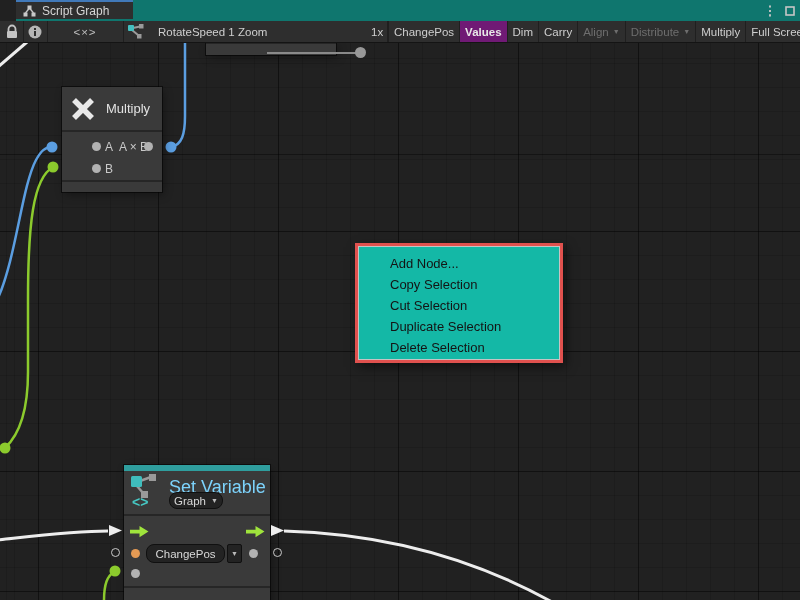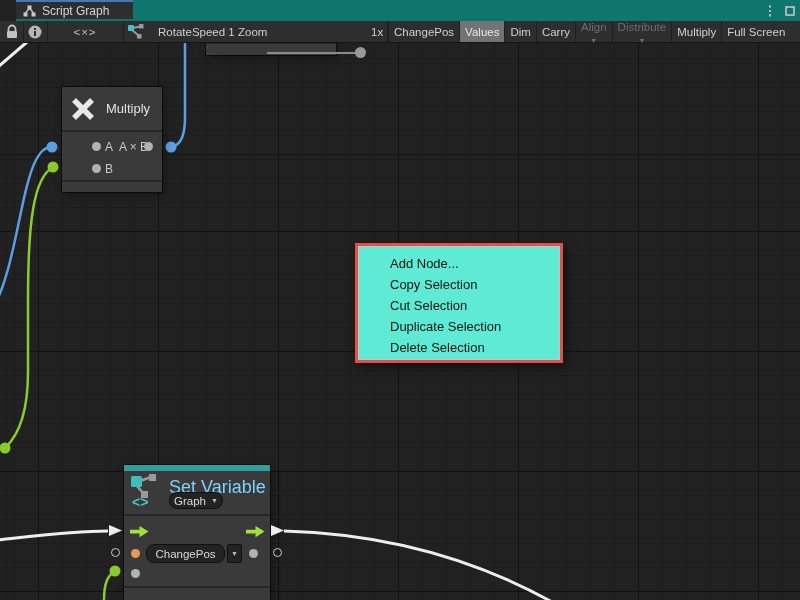--- a/index.html
+++ b/index.html
@@ -14,22 +14,22 @@
   .winctl{position:absolute;top:0;height:21px;display:flex;align-items:center;justify-content:center;color:#c6c6c6;}
   
   #toolbar{position:absolute;left:0;top:21px;width:800px;height:22px;background:#2e2e2e;
            border-bottom:1px solid #141414;box-sizing:border-box;z-index:10;}
   .tb-item{position:absolute;top:0;height:21px;display:flex;align-items:center;justify-content:center;}
   .tb-div{position:absolute;top:0;width:1px;height:21px;background:#1f1f1f;}
   .tb-text{font-size:11.5px;color:#cfcfcf;white-space:nowrap;}
   #tb-buttons{position:absolute;left:388px;top:0;height:21px;display:flex;}
   .tb-btn{height:21px;display:flex;align-items:center;padding:0 5px;border-left:1px solid #1f1f1f;
           font-size:11.5px;color:#cfcfcf;white-space:nowrap;gap:4px;}
-  .tb-btn.active{background:#737373;color:#e8e8e8;}
-  .tb-btn.disabled{color:#6e6e6e;flex-direction:column;}
+  .tb-btn.active{background:#701a75;color:#e8e8e8;font-weight:bold;}
+  .tb-btn.disabled{color:#6e6e6e;}
   .dd{font-size:7px;line-height:1;}
   #zoom-track{position:absolute;left:267px;top:31px;width:90px;height:2px;background:#8a8a8a;}
   #zoom-handle{position:absolute;left:355px;top:26px;width:11px;height:11px;border-radius:50%;background:#989898;}
   
   #canvas{position:absolute;left:0;top:43px;width:800px;height:557px;background-color:#212121;
     background-image:
       repeating-linear-gradient(90deg, rgba(0,0,0,0.40) 0 1px, transparent 1px 120px),
       repeating-linear-gradient(0deg,  rgba(0,0,0,0.40) 0 1px, transparent 1px 120px),
       repeating-linear-gradient(90deg, rgba(0,0,0,0.13) 0 1px, transparent 1px 24px),
       repeating-linear-gradient(0deg,  rgba(0,0,0,0.13) 0 1px, transparent 1px 24px);
@@ -54,21 +54,21 @@
   #node-setvar{left:124px;top:465px;width:146px;height:140px;}
   #sv-teal{position:absolute;left:0;top:0;width:100%;height:6px;background:#2f9e9e;}
   #sv-title{position:absolute;left:45px;top:12px;font-size:18px;color:#7dd3fc;white-space:nowrap;}
   #sv-scope{position:absolute;left:45px;top:27px;width:54px;height:17px;}
   #sv-varpill{position:absolute;left:22px;top:79px;width:79px;height:19px;}
   #sv-varbtn{position:absolute;left:103px;top:79px;width:15px;height:19px;border-radius:2px;}
   
   #node-partial{left:206px;top:43px;width:130px;height:12px;border-top:1px solid #262626;box-sizing:border-box;}
   
   #ctxmenu{position:absolute;left:355px;top:243px;width:208px;height:120px;box-sizing:border-box;
-           background:#5eead4;border:3px solid #e0514e;box-shadow:inset 0 0 0 1px #c4c4c4, 3px 4px 10px rgba(0,0,0,.5);
+           background:#14b8a6;border:3px solid #e0514e;box-shadow:inset 0 0 0 1px #c4c4c4, 3px 4px 10px rgba(0,0,0,.5);
            z-index:20;padding-top:7px;}
   .ctx-item{height:21px;line-height:21px;padding-left:32px;font-size:13px;color:#141414;white-space:nowrap;}
 </style>
 </head>
 <body>
 
 <div id="stage">
 
   <div id="canvas"></div>
 

